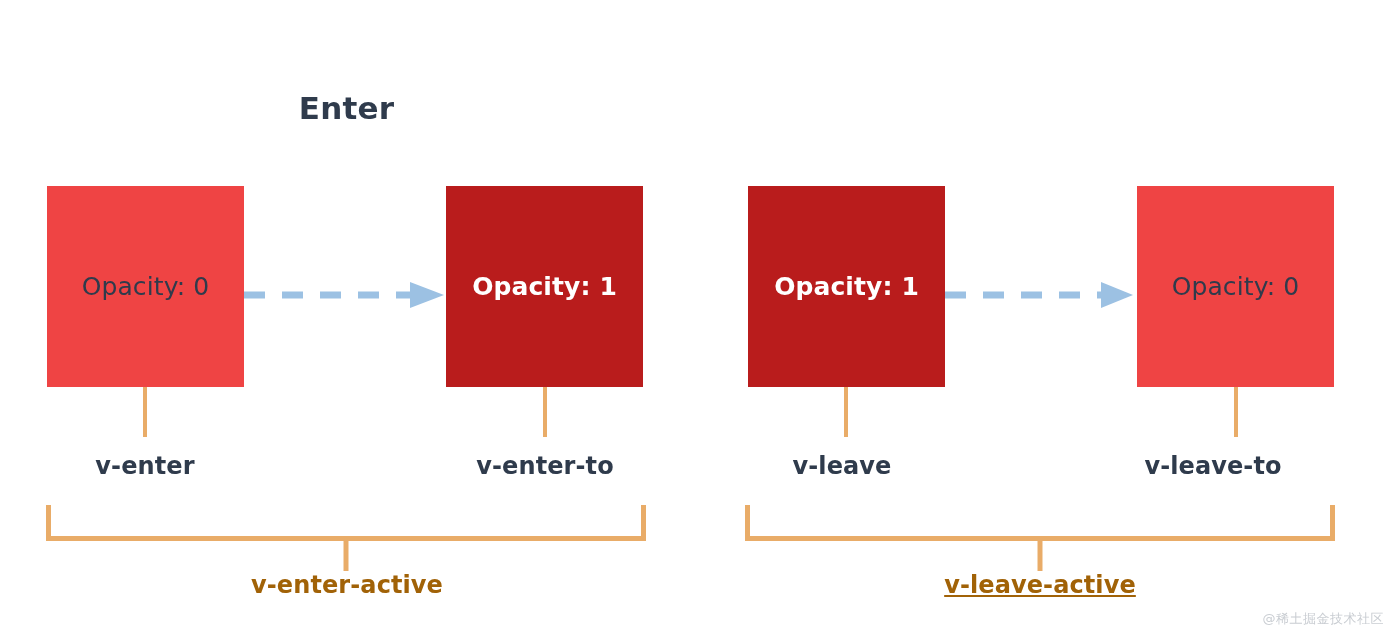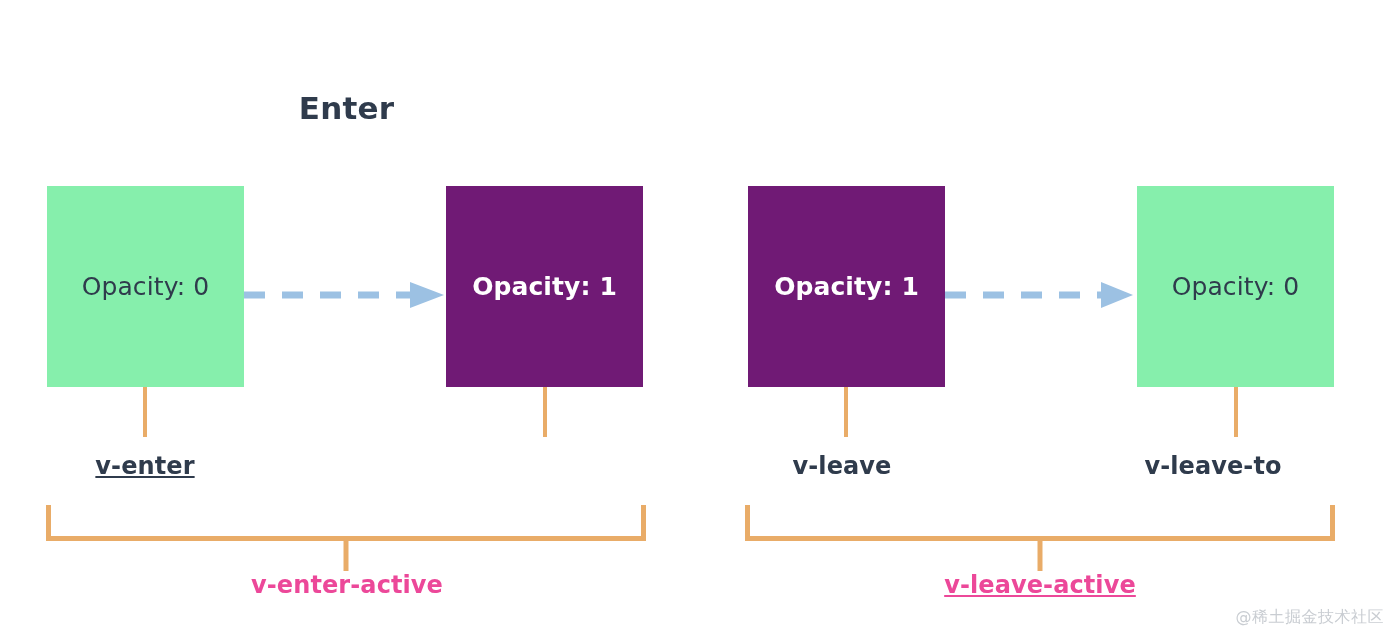--- a/index.html
+++ b/index.html
@@ -58,23 +58,23 @@
     display: flex;
     align-items: center;
     justify-content: center;
     box-sizing: border-box;
   }
   .state-box .box-label {
     font-size: 25px;
     line-height: 1;
     letter-spacing: 0.1px;
   }
-  .state-box.tone-light { background: #86efac; align-items: center; }
+  .state-box.tone-light { background: #ef4444; align-items: center; }
   .state-box.tone-light .box-label { color: #2f3b4c; }
-  .state-box.tone-solid { background: #701a75; }
+  .state-box.tone-solid { background: #b91c1c; }
   .state-box.tone-solid .box-label { color: #ffffff; font-weight: 600; }
 
   
   .panel.enter .box-a { left: 47px; }
   .panel.enter .box-b { left: 446px; }
   .panel.leave .box-a { left: 49px; }
   .panel.leave .box-b { left: 438px; }
 
   
   .arrow {
@@ -103,53 +103,53 @@
   .class-label {
     position: absolute;
     top: 408px;
     font-size: 24px;
     font-weight: 700;
     color: #2f3b4c;
     white-space: nowrap;
     transform: translateX(-50%);
     letter-spacing: 0.1px;
   }
-  .panel.enter .label-a { left: 145px; text-decoration: underline; }
+  .panel.enter .label-a { left: 145px; }
   .panel.enter .label-b { left: 545px; }
   .panel.leave .label-a { left: 143px; }
   .panel.leave .label-b { left: 514px; }
 
   
   .bracket {
     position: absolute;
     top: 461px;
   }
   .panel.enter .bracket { left: 44px;  width: 604px; }
   .panel.leave .bracket { left: 743px; width: 594px; margin-left: -699px; }
   .bracket svg { display: block; overflow: visible; }
 
   .active-label {
     position: absolute;
     top: 527px;
     font-size: 24px;
     font-weight: 700;
-    color: #ec4899;
+    color: #a16207;
     white-space: nowrap;
     transform: translateX(-50%);
     letter-spacing: 0.1px;
   }
   .panel.enter .active-label { left: 347px; }
   .panel.leave .active-label { left: 341px; text-decoration: underline; }
 
   
   #watermark {
     position: absolute;
     right: 14px;
     bottom: 14px;
-    font-size: 16px;
+    font-size: 13px;
     color: #c9cdd2;
     letter-spacing: 0.5px;
     user-select: none;
   }
 </style>
 </head>
 <body>
 
 <div id="diagram-root">
 
@@ -170,20 +170,21 @@
         <line x1="0" y1="15" x2="166" y2="15" stroke="#9CC1E3" stroke-width="7" stroke-dasharray="21 17" stroke-linecap="butt"></line>
         <polygon points="166,2 200,15 166,28" fill="#9CC1E3"></polygon>
       </svg>
     </div>
 
     <div class="stem stem-a"></div>
     <div class="stem stem-b"></div>
 
     <div class="class-label label-a">v-enter</div>
 
+    <div class="class-label label-b">v-enter-to</div>
 
     <div class="bracket">
       <svg width="604" height="76" viewBox="0 0 604 76" aria-hidden="true">
         <path d="M4.5,0 L4.5,33.5 L599.5,33.5 L599.5,0" fill="none" stroke="#E9AC68" stroke-width="5" stroke-linecap="butt"></path>
         <line x1="302" y1="33.5" x2="302" y2="66" stroke="#E9AC68" stroke-width="5" stroke-linecap="butt"></line>
       </svg>
     </div>
 
     <div class="active-label">v-enter-active</div>
   </section>

